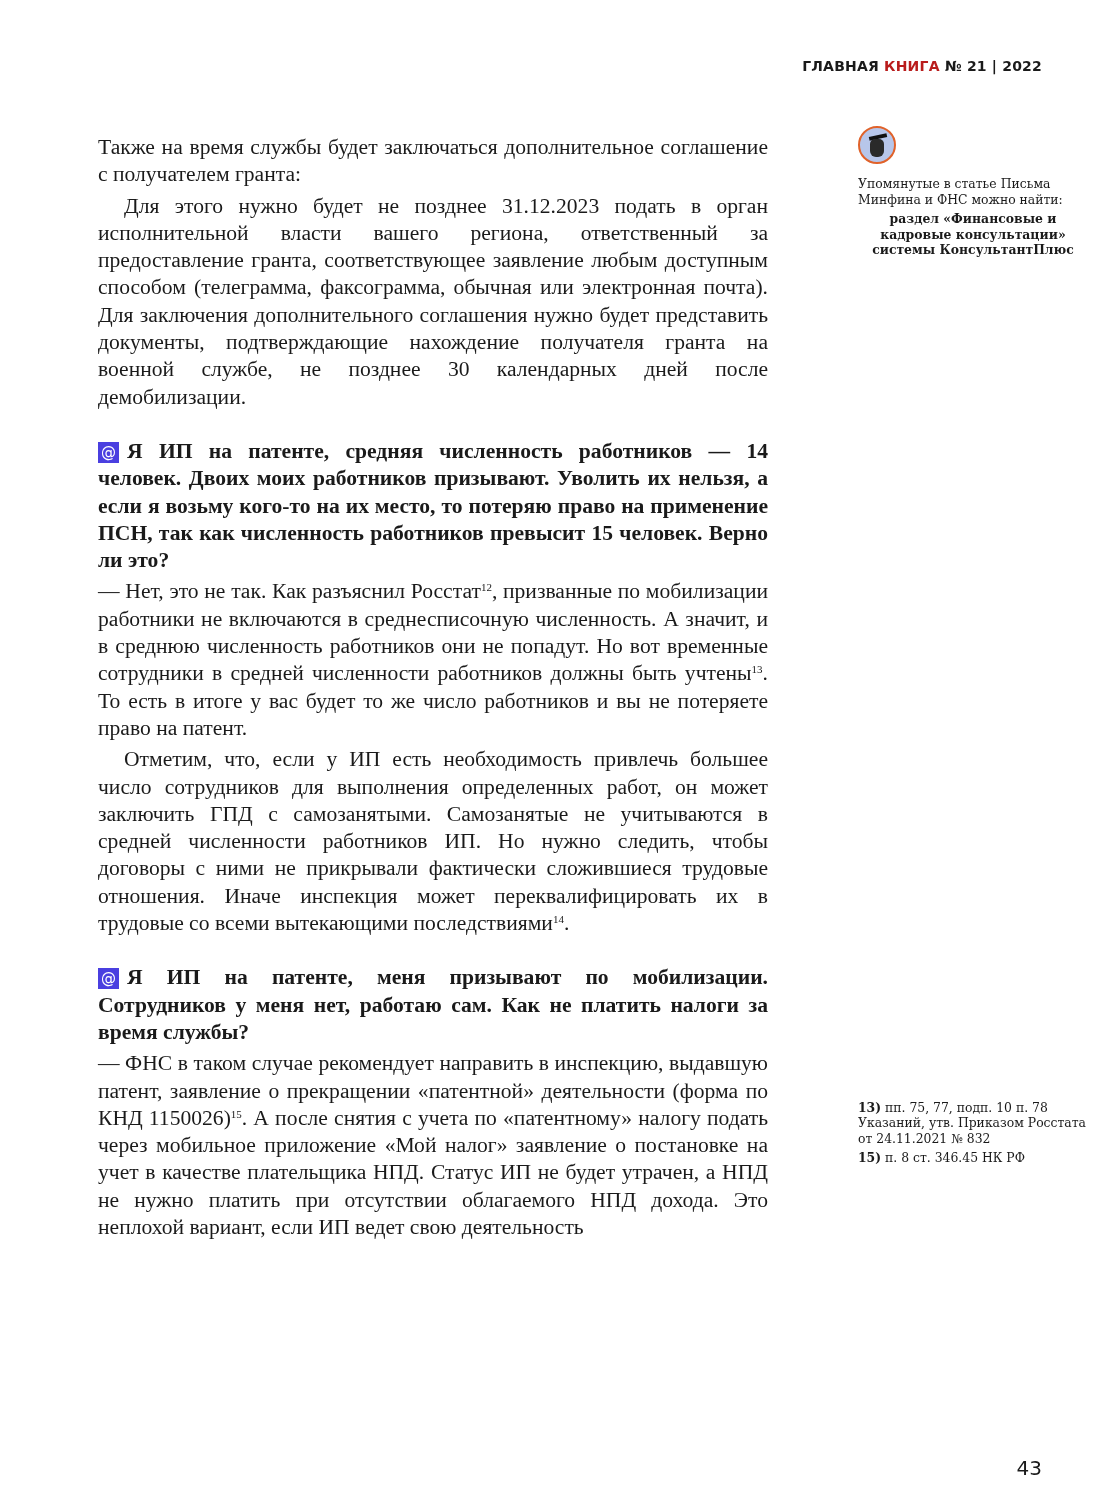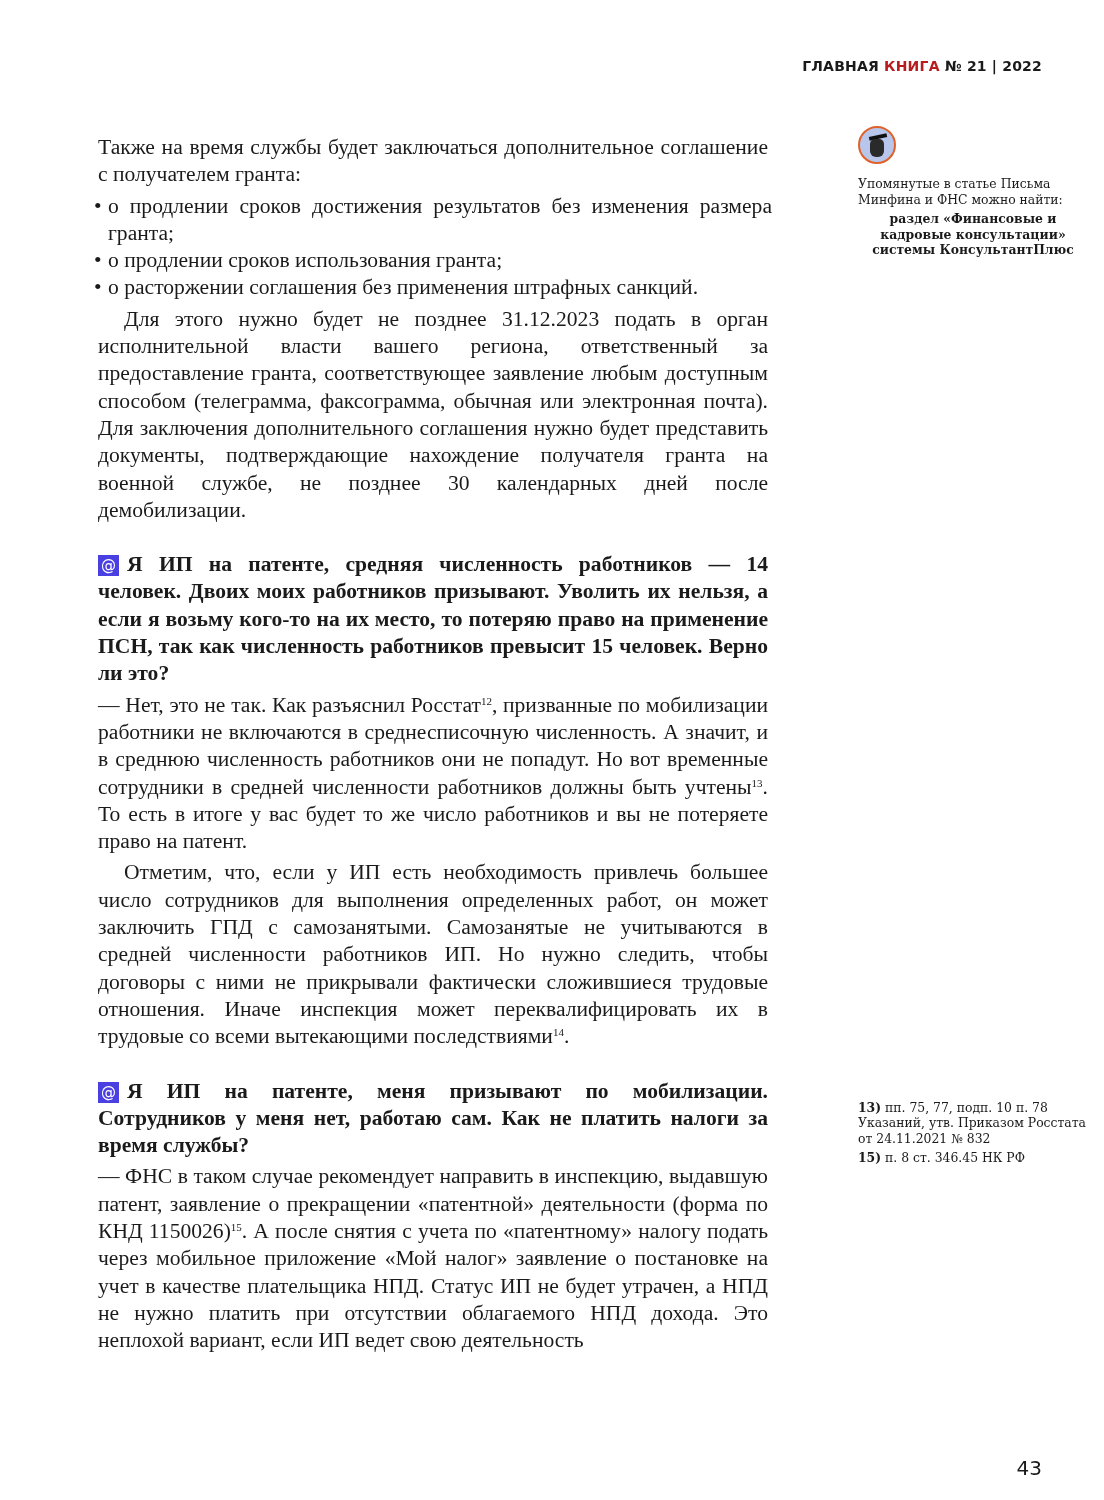--- a/index.html
+++ b/index.html
@@ -30,25 +30,20 @@
 <body>
 
 <div class="header">
   <span>ГЛАВНАЯ</span>
   <span class="accent">КНИГА</span>
   <span>№ 21 | 2022</span>
 </div>
 
 <div class="main">
   <p>Также на время службы будет заключаться дополнительное соглашение с получателем гранта:</p>
-  <ul class="bullets">
-    <li>о продлении сроков достижения результатов без изменения размера гранта;</li>
-    <li>о продлении сроков использования гранта;</li>
-    <li>о расторжении соглашения без применения штрафных санкций.</li>
-  </ul>
   <p class="indent">Для этого нужно будет не позднее 31.12.2023 подать в орган исполнительной власти вашего региона, ответственный за предоставление гранта, соответствующее заявление любым доступным способом (телеграмма, факсограмма, обычная или электронная почта). Для заключения дополнительного соглашения нужно будет представить документы, подтверждающие нахождение получателя гранта на военной службе, не позднее 30 календарных дней после демобилизации.</p>
 
   <p class="q"><span class="at">@</span><span>Я ИП на патенте, средняя численность работников — 14 человек. Двоих моих работников призывают. Уволить их нельзя, а если я возьму кого-то на их место, то потеряю право на применение ПСН, так как численность работников превысит 15 человек. Верно ли это?</span></p>
   <p><span>— Нет, это не так. Как разъяснил Росстат</span><sup>12</sup><span>, призванные по мобилизации работники не включаются в среднесписочную численность. А значит, и в среднюю численность работников они не попадут. Но вот временные сотрудники в средней численности работников должны быть учтены</span><sup>13</sup><span>. То есть в итоге у вас будет то же число работников и вы не потеряете право на патент.</span></p>
   <p class="indent"><span>Отметим, что, если у ИП есть необходимость привлечь большее число сотрудников для выполнения определенных работ, он может заключить ГПД с самозанятыми. Самозанятые не учитываются в средней численности работников ИП. Но нужно следить, чтобы договоры с ними не прикрывали фактически сложившиеся трудовые отношения. Иначе инспекция может переквалифицировать их в трудовые со всеми вытекающими последствиями</span><sup>14</sup><span>.</span></p>
 
   <p class="q"><span class="at">@</span><span>Я ИП на патенте, меня призывают по мобилизации. Сотрудников у меня нет, работаю сам. Как не платить налоги за время службы?</span></p>
   <p><span>— ФНС в таком случае рекомендует направить в инспекцию, выдавшую патент, заявление о прекращении «патентной» деятельности (форма по КНД 1150026)</span><sup>15</sup><span>. А после снятия с учета по «патентному» налогу подать через мобильное приложение «Мой налог» заявление о постановке на учет в качестве плательщика НПД. Статус ИП не будет утрачен, а НПД не нужно платить при отсутствии облагаемого НПД дохода. Это неплохой вариант, если ИП ведет свою деятельность</span></p>
 </div>
 

